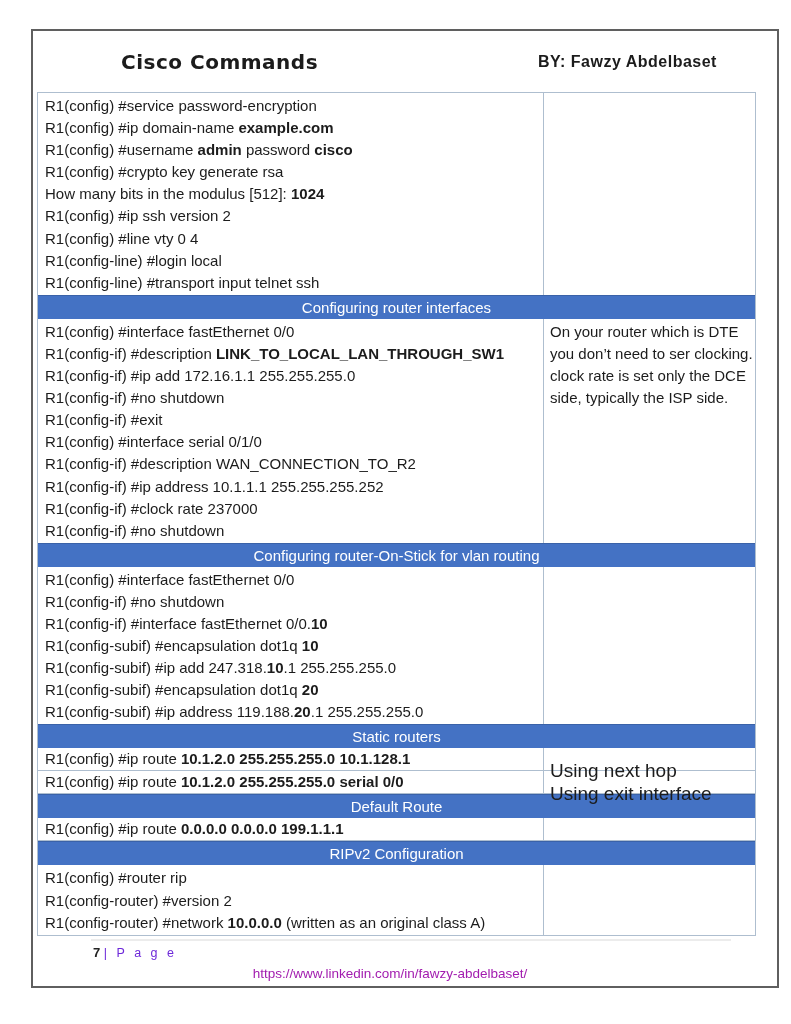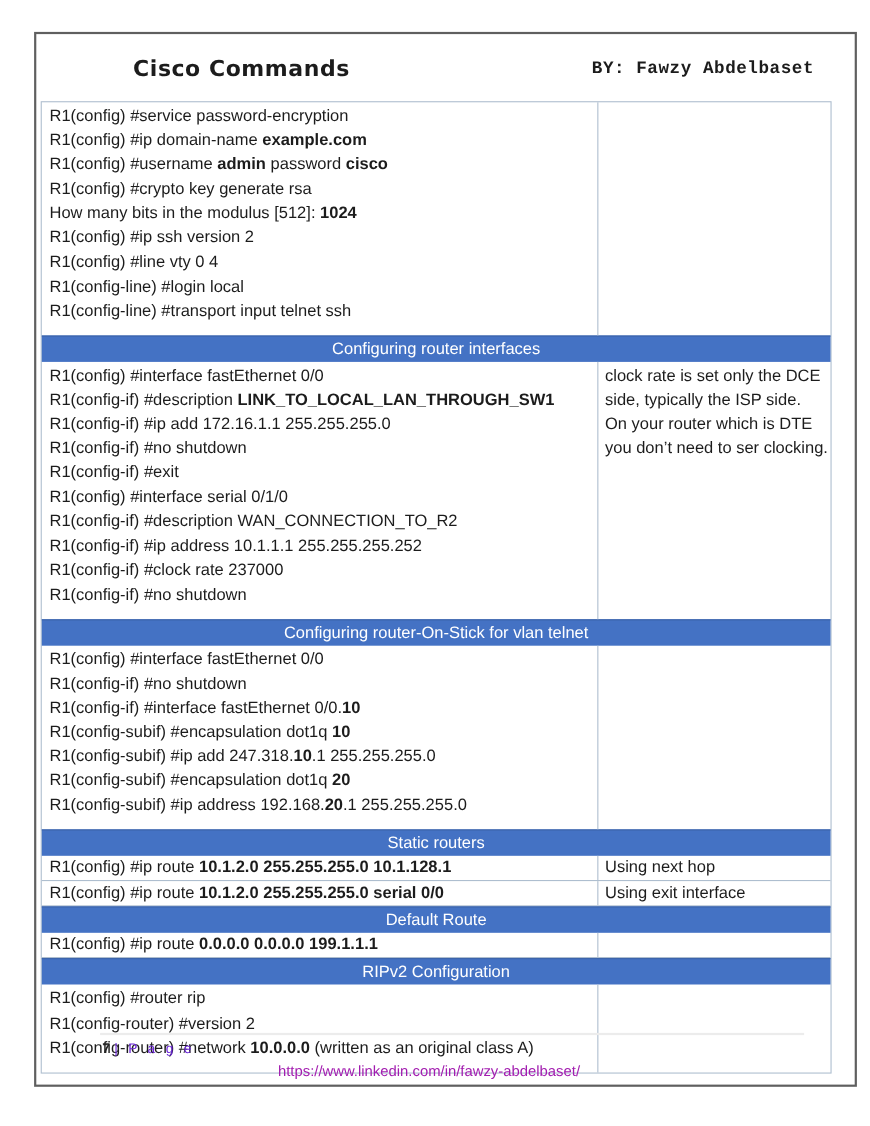--- a/index.html
+++ b/index.html
@@ -1,33 +1,33 @@
 <!DOCTYPE html>
 <html><head>
 <meta charset="utf-8">
 <style>
   html,body{margin:0;padding:0;background:#ffffff;}
   body{width:791px;height:1024px;position:relative;font-family:"Liberation Sans",sans-serif;color:#1c1c1c;}
   .page{position:absolute;left:31px;top:29px;width:748px;height:959px;background:#ffffff;border:2px solid #5f5f5f;box-sizing:border-box;}
   .doc-header{position:relative;height:61px;}
   .doc-title{position:absolute;left:64px;top:19px;font-size:20px;font-weight:bold;letter-spacing:.5px;font-family:"DejaVu Sans",sans-serif;margin-left:24px;}
-  .doc-byline{position:absolute;left:505px;top:22px;font-size:16px;font-weight:bold;letter-spacing:.5px;font-family:Liberation Mono, monospace;white-space:nowrap;}
+  .doc-byline{position:absolute;left:505px;top:22px;font-size:16px;font-weight:bold;letter-spacing:.5px;font-family:Liberation Sans, sans-serif;white-space:nowrap;}
   .cmd-table{margin-left:4px;width:719px;border:1px solid #aebecf;box-sizing:border-box;background:#fff;}
   .bar{height:24px;line-height:24px;background:#4472c4;border-top:1px solid #3a62a8;box-sizing:border-box;text-align:center;color:#ffffff;font-weight:normal;font-size:15px;}
   .sec{display:flex;}
-  .cell-left{width:506px;box-sizing:border-box;border-right:1px solid #aebecf;padding:2px 0 11px 0;}
+  .cell-left{width:506px;box-sizing:border-box;border-right:1px solid #aebecf;padding:2px 0 1px 0;}
   .cell-right{flex:1;box-sizing:border-box;padding:2px 2px 0 6px;}
   .cmd{height:22.1px;line-height:22.1px;font-size:15px;padding-left:7px;white-space:nowrap;}
   .cmd b,.trow b{font-weight:bold;}
   .note{line-height:22.1px;font-size:15px;}
   .trow{display:flex;border-bottom:1px solid #aebecf;}
   .trow:last-of-type{border-bottom:none;}
   .trow .cell-left{padding:0;}
   .trow .cmd{height:22px;line-height:22px;}
-  .trow .cell-right{padding:0 0 0 6px;font-size:15px;line-height:22px;height:22px;}
+  .trow .cell-right{padding:12px 0 0 6px;font-size:19px;line-height:22px;height:22px;}
   .footer-sep{position:absolute;left:58px;top:908px;width:640px;height:2px;background:#ececec;}
   .footer-left{position:absolute;left:60px;top:914px;font-size:13px;}
   .footer-left .num{font-weight:bold;color:#222;}
   .footer-left .rest{color:#6d28d9;letter-spacing:3px;font-size:12.5px;}
   .footer-link{position:absolute;left:0;right:30px;top:935px;text-align:center;font-size:13.5px;font-weight:normal;color:#a21caf;}
 </style>
 </head>
 <body>
 
 <div class="page">
@@ -60,34 +60,34 @@
           <div class="cmd"><span>R1(config-if) #ip add 172.16.1.1 255.255.255.0</span></div>
           <div class="cmd"><span>R1(config-if) #no shutdown</span></div>
           <div class="cmd"><span>R1(config-if) #exit</span></div>
           <div class="cmd"><span>R1(config) #interface serial 0/1/0</span></div>
           <div class="cmd"><span>R1(config-if) #description WAN_CONNECTION_TO_R2</span></div>
           <div class="cmd"><span>R1(config-if) #ip address 10.1.1.1 255.255.255.252</span></div>
           <div class="cmd"><span>R1(config-if) #clock rate 237000</span></div>
           <div class="cmd"><span>R1(config-if) #no shutdown</span></div>
         </div>
         <div class="cell-right">
+          <div class="note">On your router which is DTE you don’t need to ser clocking.</div>
           <div class="note">clock rate is set only the DCE side, typically the ISP side.</div>
-          <div class="note">On your router which is DTE you don’t need to ser clocking.</div>
         </div>
       </div>
-      <div class="bar"><span>Configuring router-On-Stick for vlan telnet</span></div>
+      <div class="bar"><span>Configuring router-On-Stick for vlan routing</span></div>
       <div class="sec">
         <div class="cell-left">
           <div class="cmd"><span>R1(config) #interface fastEthernet 0/0</span></div>
           <div class="cmd"><span>R1(config-if) #no shutdown</span></div>
           <div class="cmd"><span>R1(config-if) #interface fastEthernet 0/0.</span><b>10</b></div>
           <div class="cmd"><span>R1(config-subif) #encapsulation dot1q </span><b>10</b></div>
           <div class="cmd"><span>R1(config-subif) #ip add 247.318.</span><b>10</b><span>.1 255.255.255.0</span></div>
           <div class="cmd"><span>R1(config-subif) #encapsulation dot1q </span><b>20</b></div>
-          <div class="cmd"><span>R1(config-subif) #ip address 192.168.</span><b>20</b><span>.1 255.255.255.0</span></div>
+          <div class="cmd"><span>R1(config-subif) #ip address 119.188.</span><b>20</b><span>.1 255.255.255.0</span></div>
         </div>
         <div class="cell-right"></div>
       </div>
       <div class="bar"><span>Static routers</span></div>
       <div class="trow">
         <div class="cell-left">
           <div class="cmd"><span>R1(config) #ip route </span><b>10.1.2.0 255.255.255.0 10.1.128.1</b></div>
         </div>
         <div class="cell-right">Using next hop</div>
       </div>

